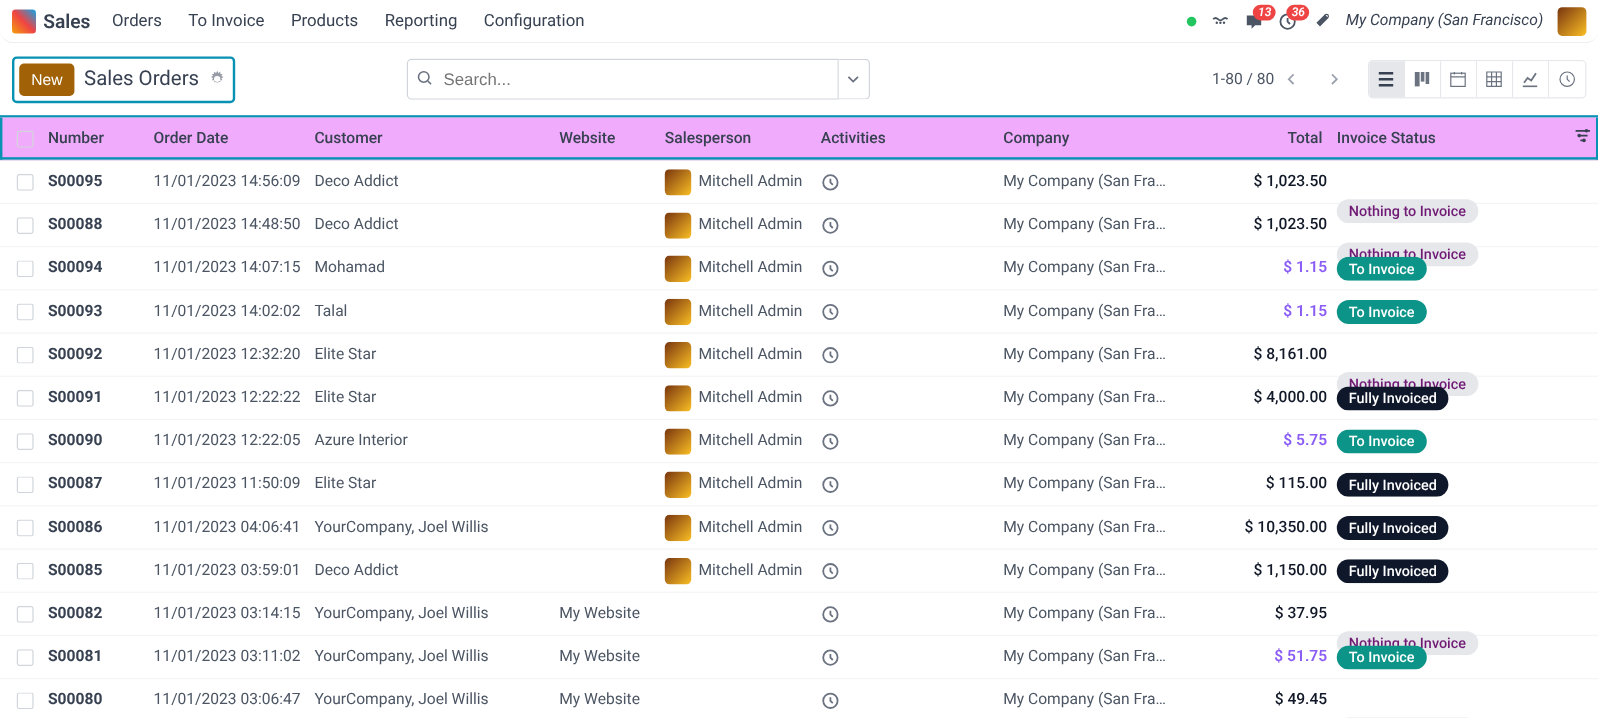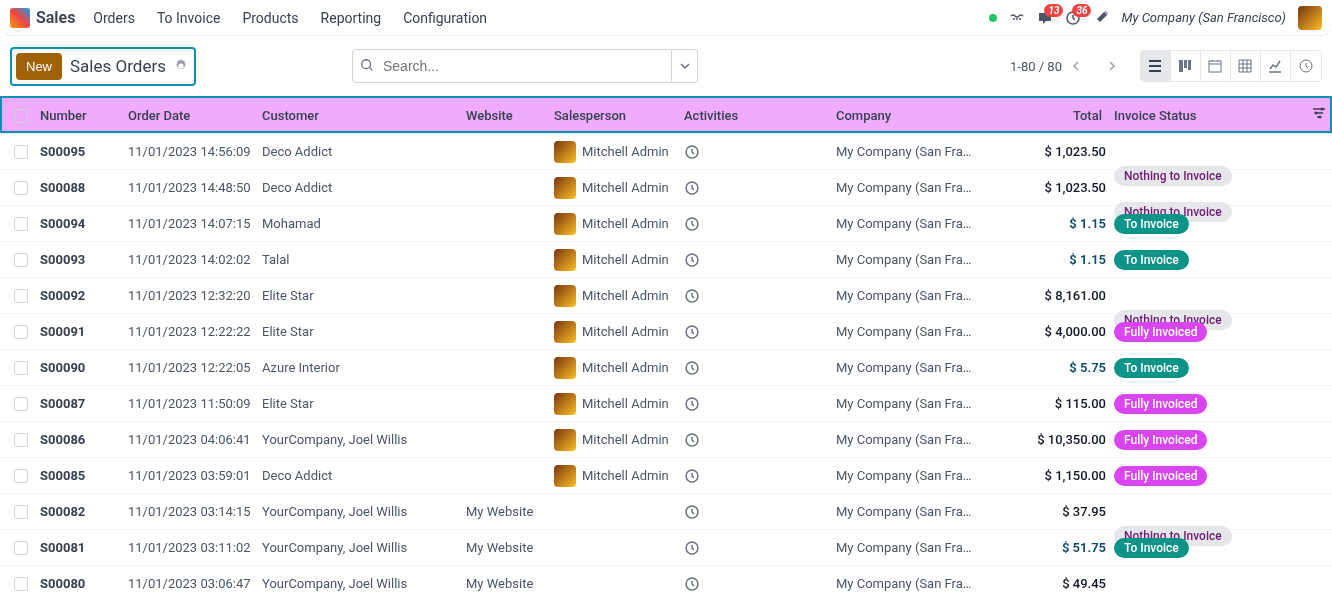--- a/index.html
+++ b/index.html
@@ -18,21 +18,21 @@
   .company-name { font-size: 13px; color: #374151; }
   .avatar { width: 24px; height: 24px; border-radius: 4px; background: linear-gradient(135deg, #78350f, #fbbf24); }
   
   
   .controlbar { height: 60px; display: flex; align-items: center; padding: 8px 10px; }
   .left-hl { border: 2px solid #0891b2; border-radius: 4px; padding: 4px 6px 4px 4px; display: flex; align-items: center; gap: 8px; }
   .btn-new { background: #a16207; color: #fff; border: none; border-radius: 4px; padding: 6px 10px; font-size: 13px; font-weight: 500; cursor: pointer; }
   .crumb { font-size: 17px; color: #374151; }
   .gear { color: #6b7280; cursor: pointer; font-size: 14px; }
   
-  .search-wrap { margin: 16px auto; position: relative; width: 346px; display: flex; }
+  .search-wrap { margin: 16px auto; position: relative; width: 386px; display: flex; }
   .search-input { width: 100%; height: 34px; border: 1px solid #d1d5db; border-radius: 4px 0 0 4px; padding: 0 10px 0 30px; font-size: 14px; outline: none; }
   .search-glass { position: absolute; left: 8px; top: 9px; color: #6b7280; }
   .search-dd { width: 28px; height: 34px; border: 1px solid #d1d5db; border-left: none; border-radius: 0 4px 4px 0; background: #fff; cursor: pointer; display:flex; align-items:center; justify-content:center; color:#6b7280;}
   
   .right-controls { display: flex; align-items: center; gap: 10px; margin-left: auto; text-align: right; }
   .pager-text { color: #4b5563; font-size: 13px; }
   .pager-btn { width: 24px; height: 24px; border: none; background: transparent; cursor: pointer; color: #9ca3af; border-radius: 3px; }
   .view-switch { display: flex; border: 1px solid #e5e7eb; border-radius: 4px; overflow: hidden; }
   .view-btn { width: 30px; height: 30px; border: none; background: #fff; cursor: pointer; display: flex; align-items: center; justify-content: center; color: #6b7280; border-right: 1px solid #e5e7eb; }
   .view-btn:last-child { border-right: none; }
@@ -47,27 +47,27 @@
   .col.total { text-align: right; padding-right: 8px; }
   
   .grid-row { display: grid; grid-template-columns: 36px 88px 134px 204px 88px 130px 152px 148px 130px 150px; height: 36px; align-items: center; border-bottom: 1px solid #f3f4f6; font-size: 13px; color: #4b5563; }
   .grid-row .col { padding: 0 4px; white-space: nowrap; overflow: hidden; text-overflow: ellipsis; }
   .chk { width: 14px; height: 14px; border: 1px solid #d1d5db; border-radius: 2px; margin-left: 10px; cursor: pointer; }
   .number { font-weight: 700; color: #374151; }
   .sp-cell { display: flex; align-items: center; gap: 6px; }
   .sp-avatar { width: 22px; height: 22px; border-radius: 4px; background: linear-gradient(135deg, #78350f, #fbbf24); flex-shrink: 0; }
   .clock { color: #6b7280; }
   .total-cell { text-align: right; font-weight: 500; padding-right: 8px; }
-  .total-cell.teal { color: #0c4a6e; font-weight: 600; }
+  .total-cell.teal { color: #8b5cf6; font-weight: 600; }
   .total-cell.dark { color: #111827; }
   
   .status-pill { display: inline-block; padding: 3px 10px; border-radius: 12px; font-size: 12px; font-weight: 500; }
   .status-pill.gray { background: #e5e7eb; color: #701a75; margin-top: 48px; }
   .status-pill.teal { background: #0d9488; color: #fff; }
-  .status-pill.green { background: #d946ef; color: #fff; }
+  .status-pill.green { background: #0f172a; color: #fff; }
   
   svg { display: block; }
 </style>
 </head>
 <body>
 
 <div class="topnav">
   <div class="app-logo"></div>
   <div class="app-name">Sales</div>
   <div class="nav-link">Orders</div>

